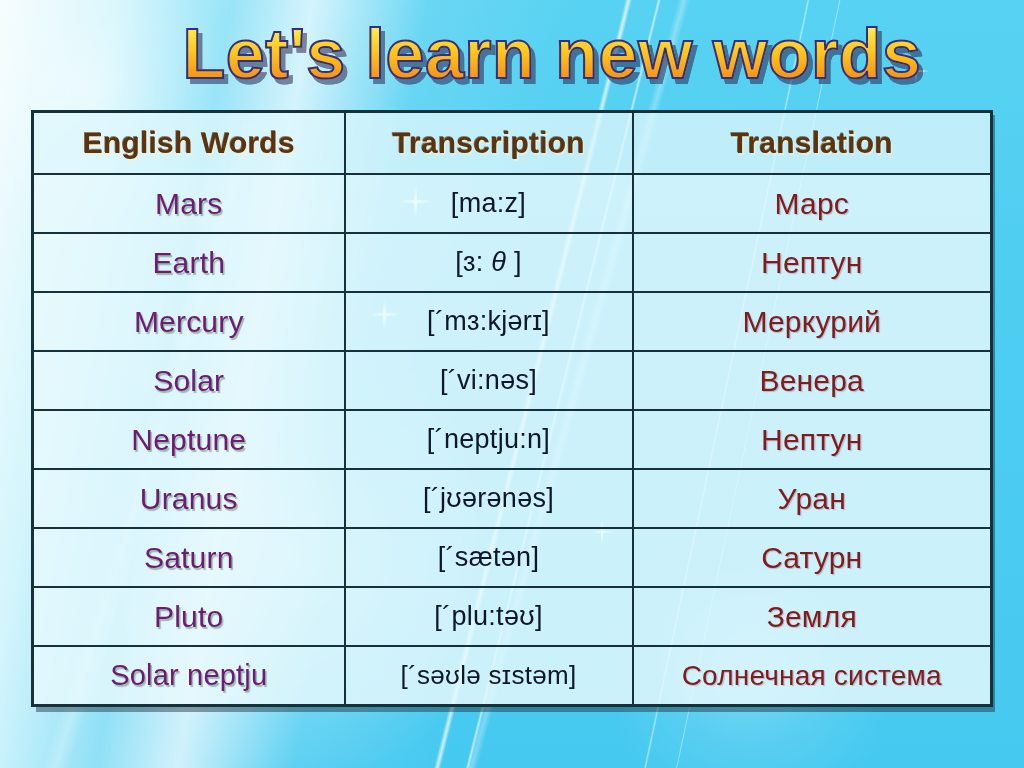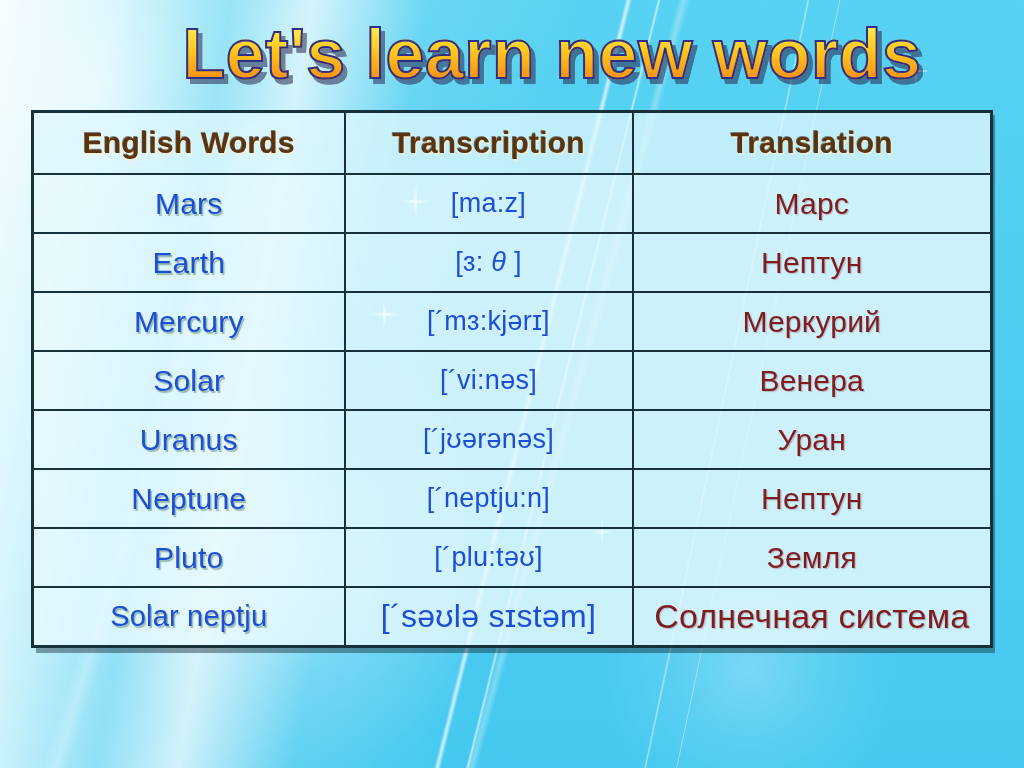--- a/index.html
+++ b/index.html
@@ -120,39 +120,39 @@
 
   .th-label {
     font-size: 30px;
     font-weight: bold;
     color: #5a3410;
     text-shadow: 1.5px 1.5px 0 rgba(255,240,200,0.55), -0.6px -0.6px 0 rgba(60,30,5,0.55);
     letter-spacing: 0.2px;
   }
   .cell-eng {
     font-size: 30px;
-    color: #1d4ed8;
+    color: #701a75;
     text-shadow: 1.5px 1.5px 1px rgba(20,70,20,0.35);
     letter-spacing: 0.2px;
   }
   .cell-tr {
     font-size: 27px;
-    color: #1d4ed8;
+    color: #0f172a;
     letter-spacing: 0.3px;
   }
   .cell-tr .theta { font-style: italic; }
   .cell-ru {
     font-size: 30px;
     color: #7f1d1d;
     text-shadow: 1.2px 1.2px 1px rgba(120,10,50,0.25);
     letter-spacing: 0.2px;
   }
   .row-last .cell-eng { font-size: 29px; }
-  .row-last .cell-tr  { font-size: 32px; }
-  .row-last .cell-ru  { font-size: 34px; }
+  .row-last .cell-tr  { font-size: 26px; }
+  .row-last .cell-ru  { font-size: 28px; }
 </style>
 </head>
 <body>
 
 <div id="slide-bg">
   <div class="streak" style="left:640px; top:-60px; width:7px; height:980px; transform:rotate(14deg); opacity:.85;"></div>
   <div class="streak" style="left:672px; top:-60px; width:4px; height:980px; transform:rotate(14deg); opacity:.7;"></div>
   <div class="streak" style="left:700px; top:-80px; width:12px; height:1000px; transform:rotate(15.5deg); opacity:.35;"></div>
   <div class="streak" style="left:826px; top:-90px; width:3px; height:1000px; transform:rotate(12deg); opacity:.55;"></div>
   <div class="streak" style="left:858px; top:-90px; width:2px; height:1000px; transform:rotate(12deg); opacity:.45;"></div>
@@ -218,28 +218,33 @@
           <td><span class="cell-eng">Mercury</span></td>
           <td><span class="cell-tr">[´mɜ:kjərɪ]</span></td>
           <td><span class="cell-ru">Меркурий</span></td>
         </tr>
         <tr>
           <td><span class="cell-eng">Solar</span></td>
           <td><span class="cell-tr">[´vi:nəs]</span></td>
           <td><span class="cell-ru">Венера</span></td>
         </tr>
         <tr>
+          <td><span class="cell-eng">Neptune</span></td>
+          <td><span class="cell-tr">[´neptju:n]</span></td>
+          <td><span class="cell-ru">Нептун</span></td>
+        </tr>
+        <tr>
           <td><span class="cell-eng">Uranus</span></td>
           <td><span class="cell-tr">[´jʊərənəs]</span></td>
           <td><span class="cell-ru">Уран</span></td>
         </tr>
         <tr>
-          <td><span class="cell-eng">Neptune</span></td>
-          <td><span class="cell-tr">[´neptju:n]</span></td>
-          <td><span class="cell-ru">Нептун</span></td>
+          <td><span class="cell-eng">Saturn</span></td>
+          <td><span class="cell-tr">[´sætən]</span></td>
+          <td><span class="cell-ru">Сатурн</span></td>
         </tr>
         <tr>
           <td><span class="cell-eng">Pluto</span></td>
           <td><span class="cell-tr">[´plu:təʊ]</span></td>
           <td><span class="cell-ru">Земля</span></td>
         </tr>
         <tr class="row-last">
           <td><span class="cell-eng">Solar neptju</span></td>
           <td><span class="cell-tr">[´səʊlə sɪstəm]</span></td>
           <td><span class="cell-ru">Солнечная система</span></td>

